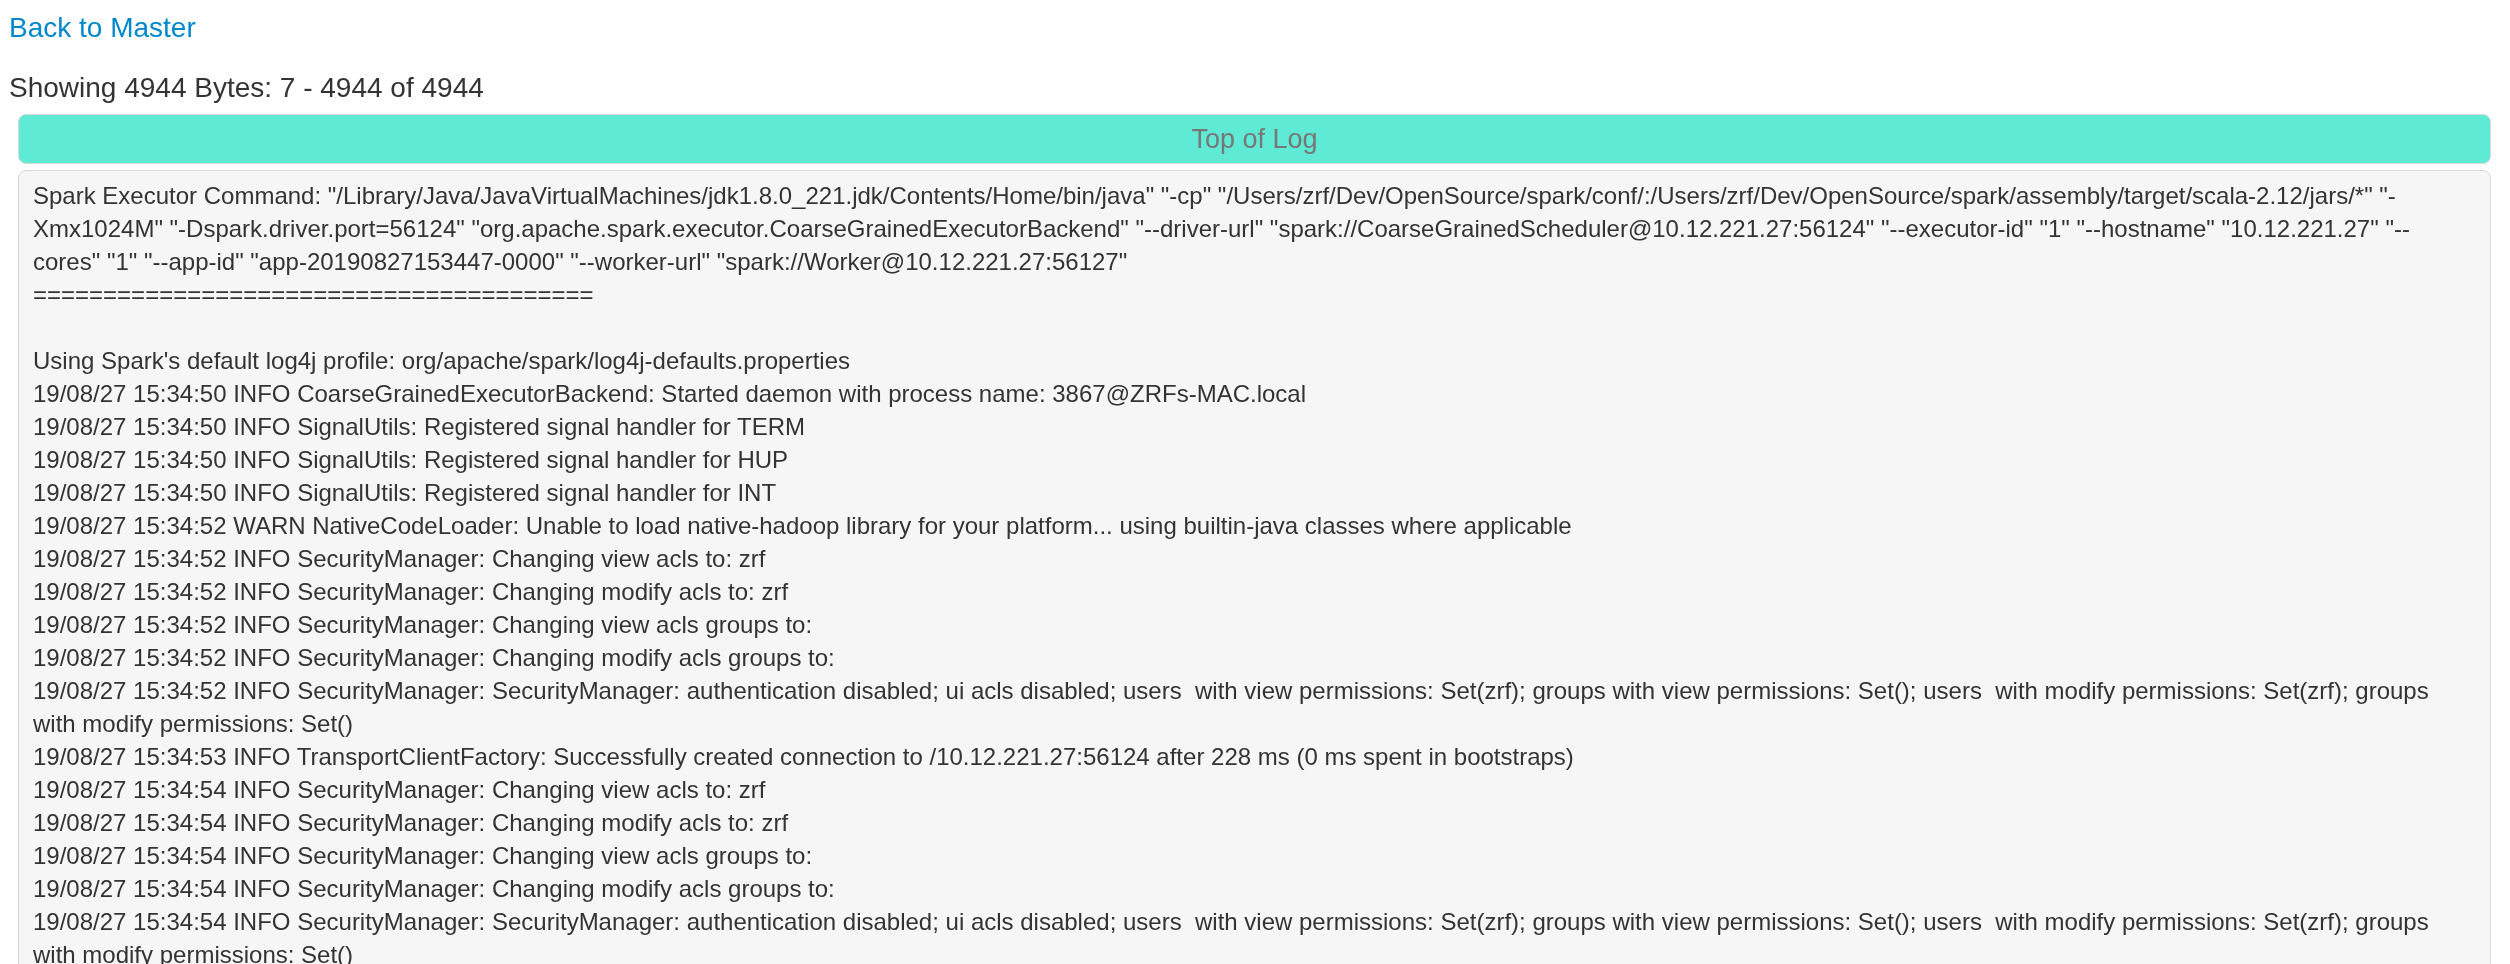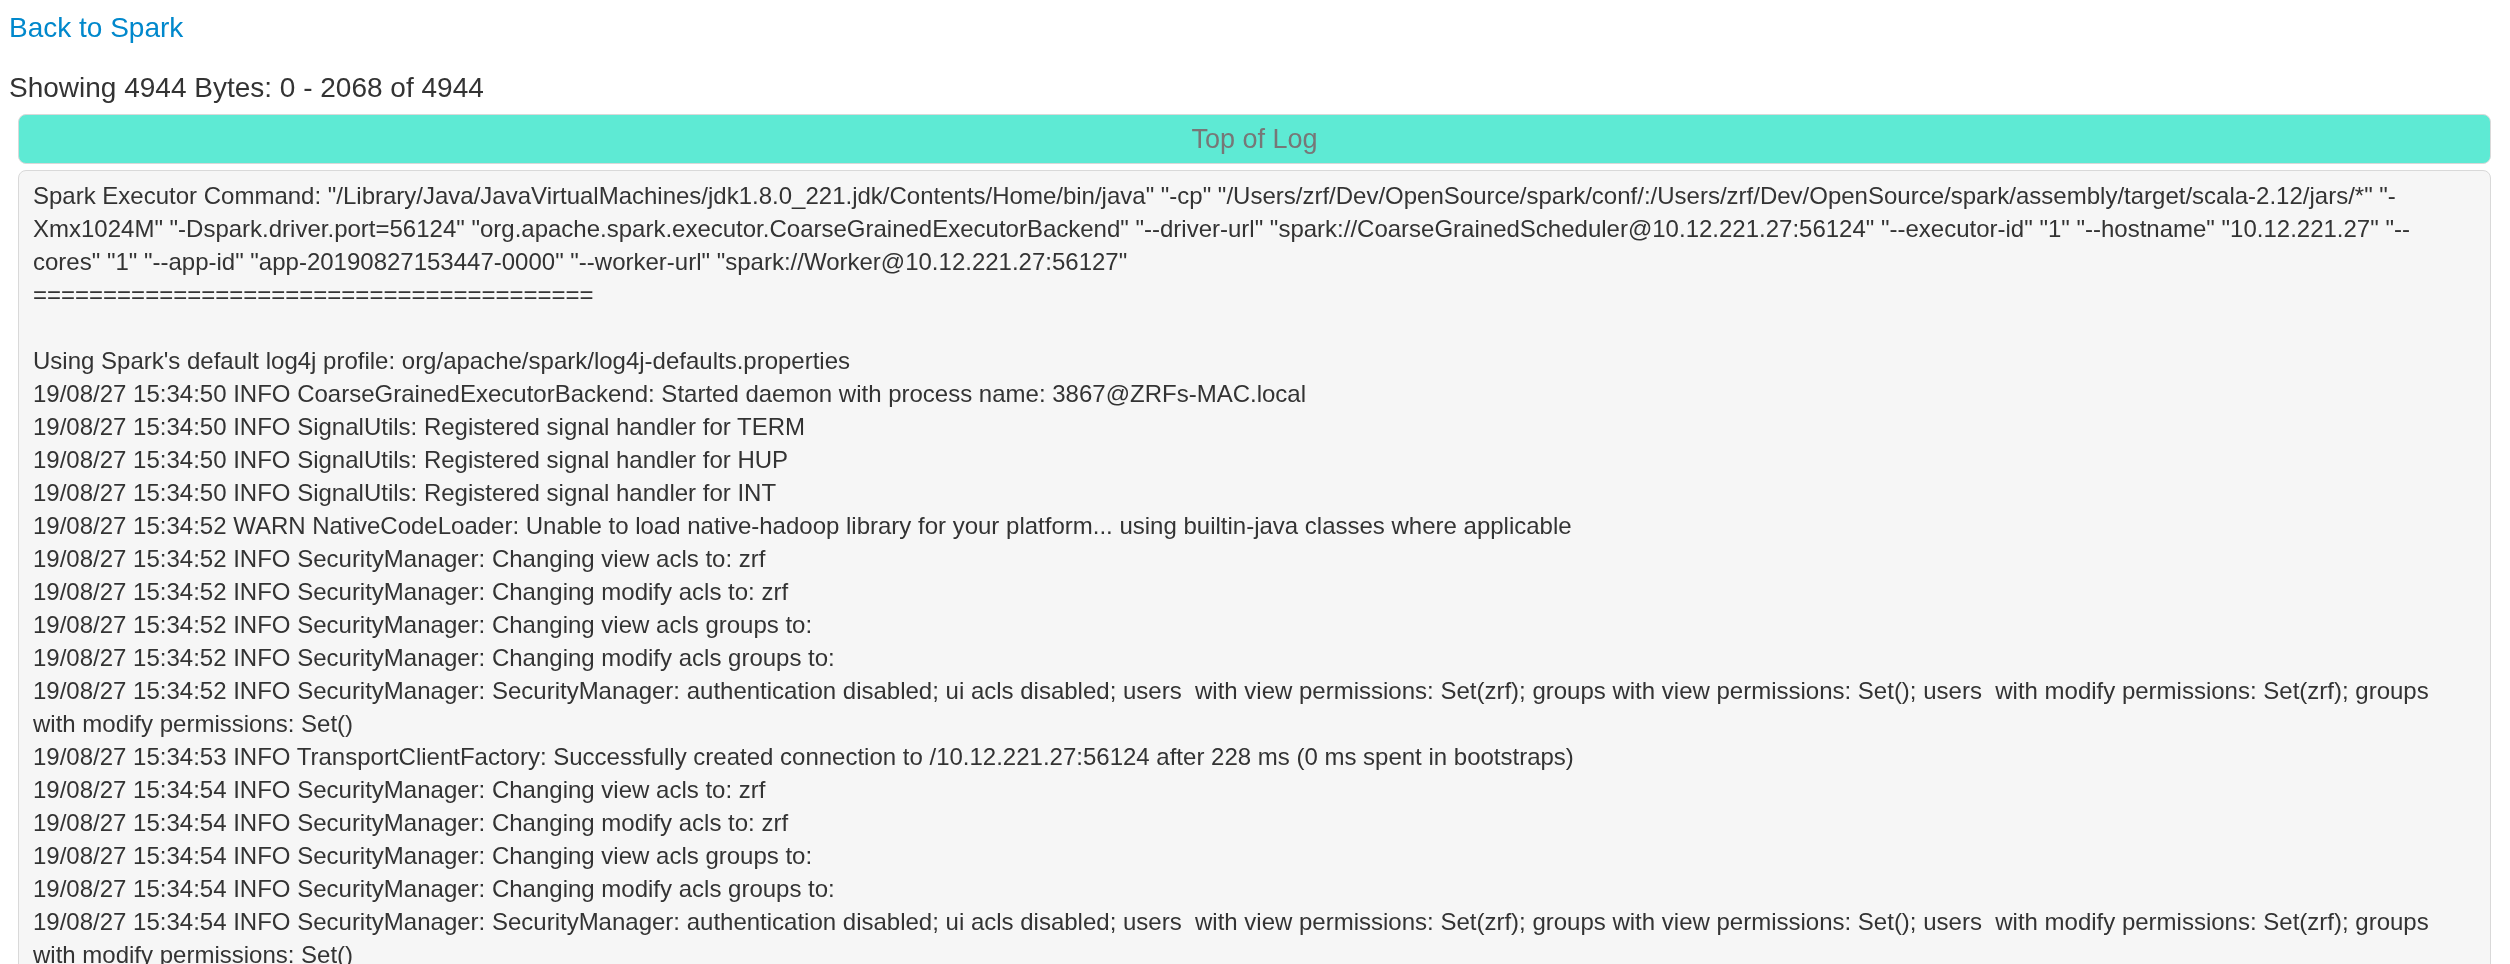--- a/index.html
+++ b/index.html
@@ -58,23 +58,23 @@
     white-space: pre-wrap;
     overflow-wrap: break-word;
     word-wrap: break-word;
   }
 </style>
 </head>
 <body>
 
 
 
-<a class="back-link">Back to Spark</a>
+<a class="back-link">Back to Master</a>
 
-<div class="bytes-summary">Showing 4944 Bytes: 0 - 2068 of 4944</div>
+<div class="bytes-summary">Showing 4944 Bytes: 7 - 4944 of 4944</div>
 
 <div class="log-header">
   <span>Top of Log</span>
 </div>
 
 <div class="log-viewer">
   <div class="log-content">Spark Executor Command: "/Library/Java/JavaVirtualMachines/jdk1.8.0_221.jdk/Contents/Home/bin/java" "-cp" "/Users/zrf/Dev/OpenSource/spark/conf/:/Users/zrf/Dev/OpenSource/spark/assembly/target/scala-2.12/jars/*" "-Xmx1024M" "-Dspark.driver.port=56124" "org.apache.spark.executor.CoarseGrainedExecutorBackend" "--driver-url" "spark://CoarseGrainedScheduler@10.12.221.27:56124" "--executor-id" "1" "--hostname" "10.12.221.27" "--cores" "1" "--app-id" "app-20190827153447-0000" "--worker-url" "spark://Worker@10.12.221.27:56127"
 ========================================
 
 Using Spark's default log4j profile: org/apache/spark/log4j-defaults.properties

